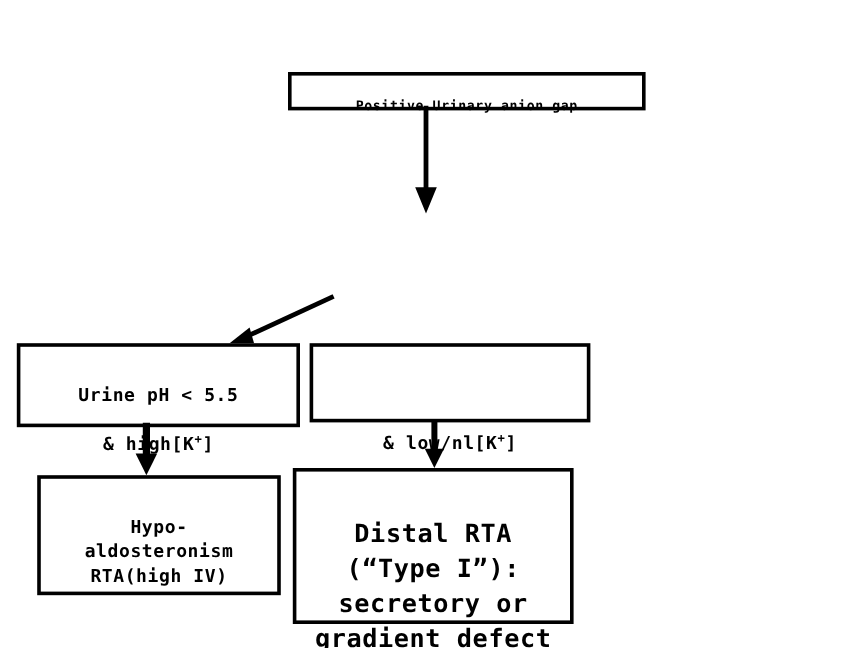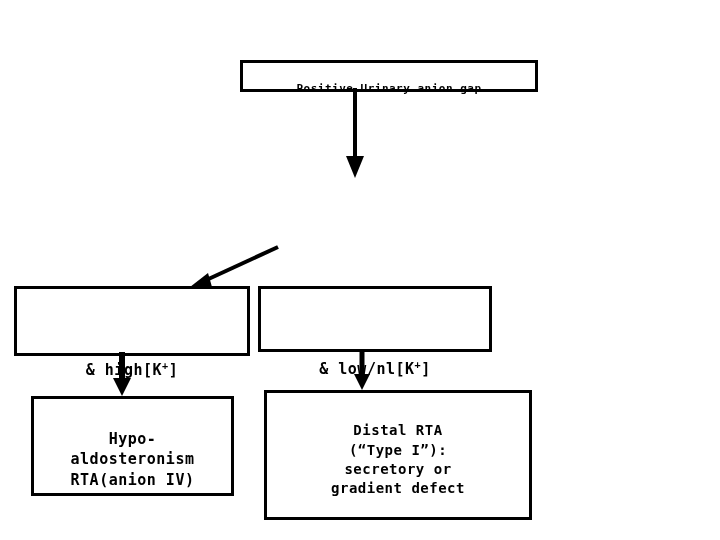--- a/index.html
+++ b/index.html
@@ -47,22 +47,22 @@
   }
   #node-urine-ph-high {
     left: 258px; top: 286px; width: 234px; height: 66px;
     font-size: 15px; padding-top: 8px;
   }
   #node-hypoaldosteronism {
     left: 31px; top: 396px; width: 203px; height: 100px;
     font-size: 15px; padding-top: 9px;
   }
   #node-distal-rta {
-    left: 264px; top: 390px; width: 268px; height: 130px;
-    font-size: 14px; padding-top: 9px;
+    left: 244px; top: 390px; width: 234px; height: 130px;
+    font-size: 21px; padding-top: 9px;
   }
   sup {
     font-size: 0.68em;
     vertical-align: super;
     line-height: 0;
   }
   
   .arrow {
     position: absolute;
   }
@@ -85,21 +85,21 @@
     <polygon points="25,90 16,68 34,68" fill="#000000"></polygon>
   </svg>
 
 
   <svg class="arrow" id="arrow-ph-to-low" width="100" height="52">
     <line x1="93" y1="7" x2="17" y2="42" stroke="#000000" stroke-width="4"></line>
     <polygon points="5,47 23,33 27,47" fill="#000000"></polygon>
   </svg>
 
   <div class="node" id="node-urine-ph-low">
-    <br>
+    <span>Urine pH &lt; 5.5</span><br>
     <span>&amp; high[K</span><sup>+</sup><span>]</span>
   </div>
 
   <div class="node" id="node-urine-ph-high">
     <br>
     <span>&amp; low/nl[K</span><sup>+</sup><span>]</span>
   </div>
 
   <svg class="arrow" id="arrow-low-to-hypo" width="34" height="46">
     <line x1="17" y1="0" x2="17" y2="32" stroke="#000000" stroke-width="6"></line>
@@ -107,21 +107,21 @@
   </svg>
 
   <svg class="arrow" id="arrow-high-to-distal" width="34" height="42">
     <line x1="17" y1="0" x2="17" y2="28" stroke="#000000" stroke-width="5"></line>
     <polygon points="17,40 9,24 25,24" fill="#000000"></polygon>
   </svg>
 
   <div class="node" id="node-hypoaldosteronism">
     <span class="txt">Hypo-
 aldosteronism
-RTA(anion IV)</span>
+RTA(high IV)</span>
   </div>
 
   <div class="node" id="node-distal-rta">
     <span class="txt">Distal RTA
 (“Type I”):
 secretory or
 gradient defect</span>
   </div>
 
 </div>

